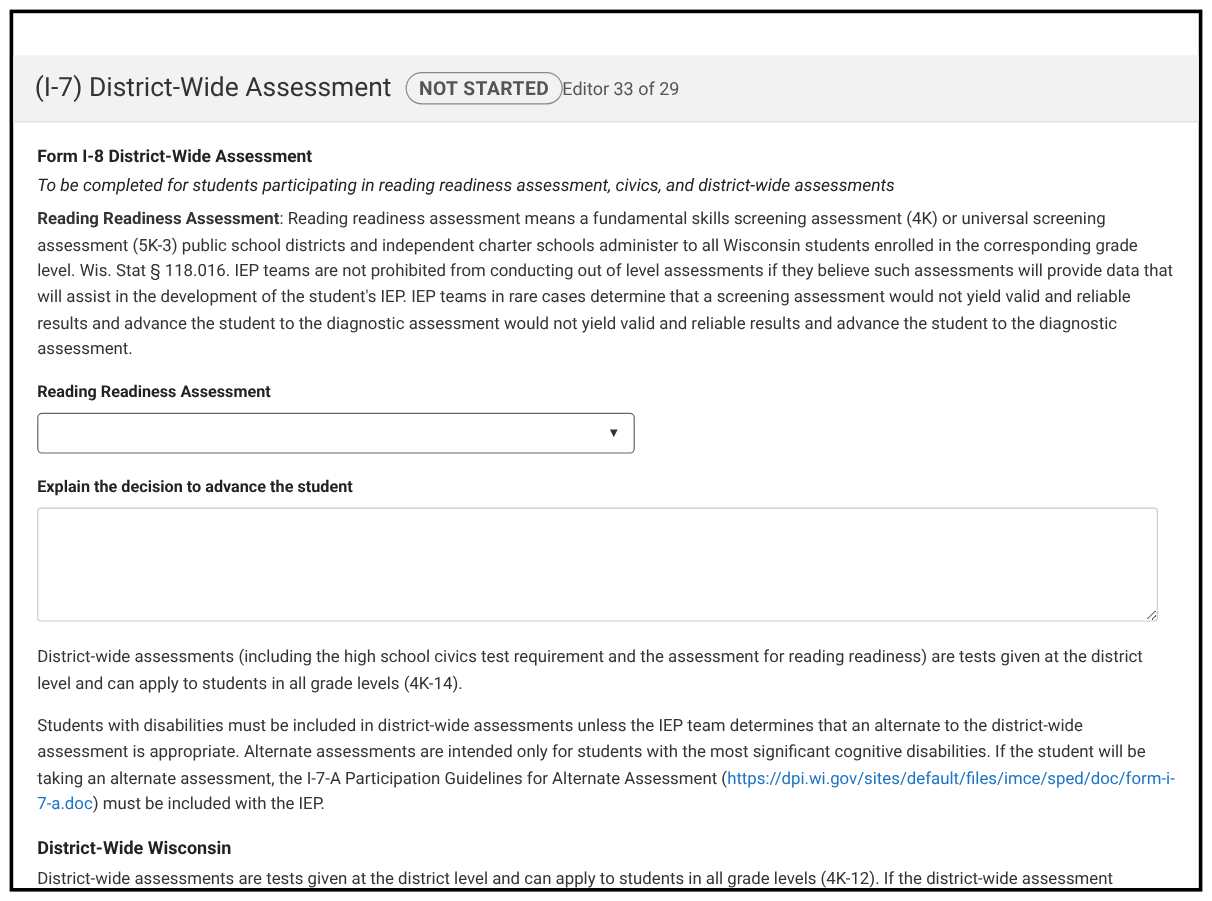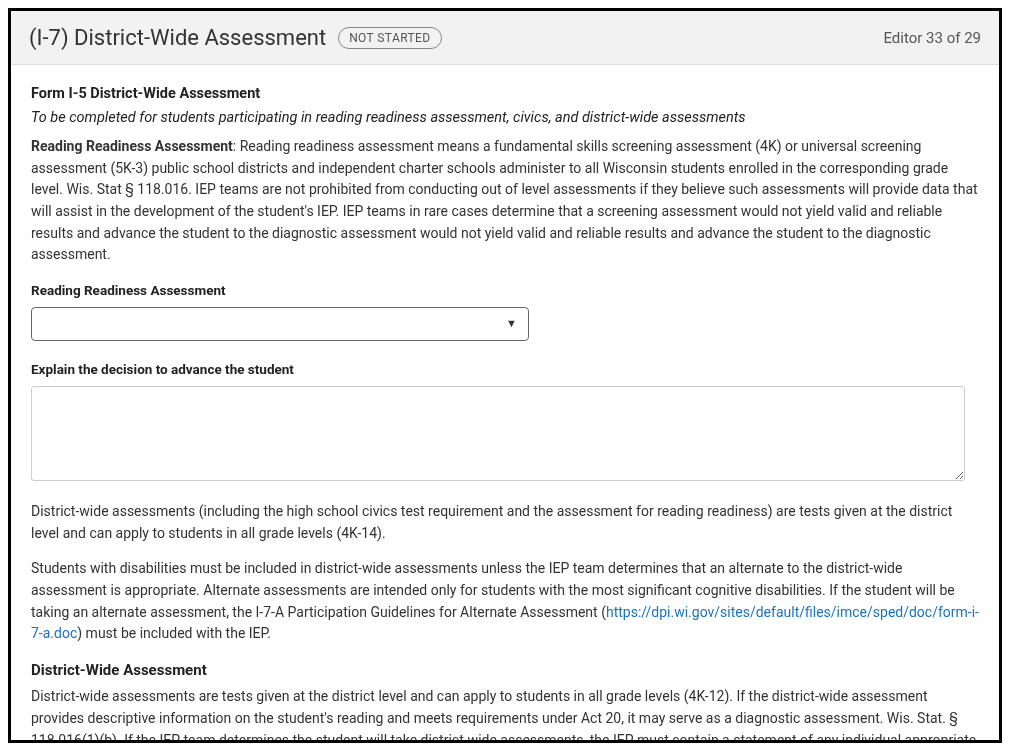--- a/index.html
+++ b/index.html
@@ -18,38 +18,39 @@
       height: 735px;
       overflow: hidden;
       background: #fff;
     }
     .header-bar {
       background: #f2f2f2;
       border-bottom: 1px solid #ddd;
       padding: 14px 18px 14px 18px;
       display: flex;
       align-items: center;
-      justify-content: space-between;
+      justify-content: flex-start;
+      margin-top: 35px;
     }
     .header-left {
       display: flex;
       align-items: center;
       gap: 12px;
     }
     .page-title {
       font-size: 22px;
       font-weight: 400;
       color: #333;
     }
     .status-pill {
       border: 1px solid #888;
       border-radius: 14px;
       padding: 3px 10px;
-      font-size: 12px;
-      font-weight: 400;
+      font-size: 16px;
+      font-weight: 700;
       letter-spacing: 0.4px;
       color: #555;
       background: #f2f2f2;
       text-transform: uppercase;
     }
     .editor-count {
       font-size: 15px;
       color: #555;
     }
     .content {
@@ -150,21 +151,21 @@
   <div class="header-bar">
     <div class="header-left">
       <span class="page-title">(I-7) District-Wide Assessment</span>
       <span class="status-pill">NOT STARTED</span>
     </div>
     <span class="editor-count">Editor 33 of 29</span>
   </div>
 
   <div class="content">
 
-    <div class="subheading-bold">Form I-5 District-Wide Assessment</div>
+    <div class="subheading-bold">Form I-8 District-Wide Assessment</div>
     <div class="italic-note">To be completed for students participating in reading readiness assessment, civics, and district-wide assessments</div>
 
     <div class="body-paragraph">
       <span class="lead">Reading Readiness Assessment</span><span>: Reading readiness assessment means a fundamental skills screening assessment (4K) or universal screening assessment (5K-3) public school districts and independent charter schools administer to all Wisconsin students enrolled in the corresponding grade level. Wis. Stat § 118.016. IEP teams are not prohibited from conducting out of level assessments if they believe such assessments will provide data that will assist in the development of the student's IEP. IEP teams in rare cases determine that a screening assessment would not yield valid and reliable results and advance the student to the diagnostic assessment would not yield valid and reliable results and advance the student to the diagnostic assessment.</span>
     </div>
 
     <div class="field-label">Reading Readiness Assessment</div>
     <div class="select-wrap">
       <select class="select-box" value="">
         <option value=""></option>
@@ -174,17 +175,17 @@
 
     <div class="field-label">Explain the decision to advance the student</div>
     <textarea class="textarea-box" value="" style=""></textarea>
 
     <div class="body-paragraph">District-wide assessments (including the high school civics test requirement and the assessment for reading readiness) are tests given at the district level and can apply to students in all grade levels (4K-14).</div>
 
     <div class="body-paragraph">
       <span>Students with disabilities must be included in district-wide assessments unless the IEP team determines that an alternate to the district-wide assessment is appropriate. Alternate assessments are intended only for students with the most significant cognitive disabilities. If the student will be taking an alternate assessment, the I-7-A Participation Guidelines for Alternate Assessment (</span><a href="#" class="link-text">https://dpi.wi.gov/sites/default/files/imce/sped/doc/form-i-7-a.doc</a><span>) must be included with the IEP.</span>
     </div>
 
-    <div class="section-heading">District-Wide Assessment</div>
+    <div class="section-heading">District-Wide Wisconsin</div>
     <div class="body-paragraph">District-wide assessments are tests given at the district level and can apply to students in all grade levels (4K-12). If the district-wide assessment provides descriptive information on the student's reading and meets requirements under Act 20, it may serve as a diagnostic assessment. Wis. Stat. § 118.016(1)(b). If the IEP team determines the student will take district-wide assessments, the IEP must contain a statement of any individual appropriate accommodations needed to measure the academic achievement and functional performance of the student.</div>
 
   </div>
 </div>
 
 </body></html>

